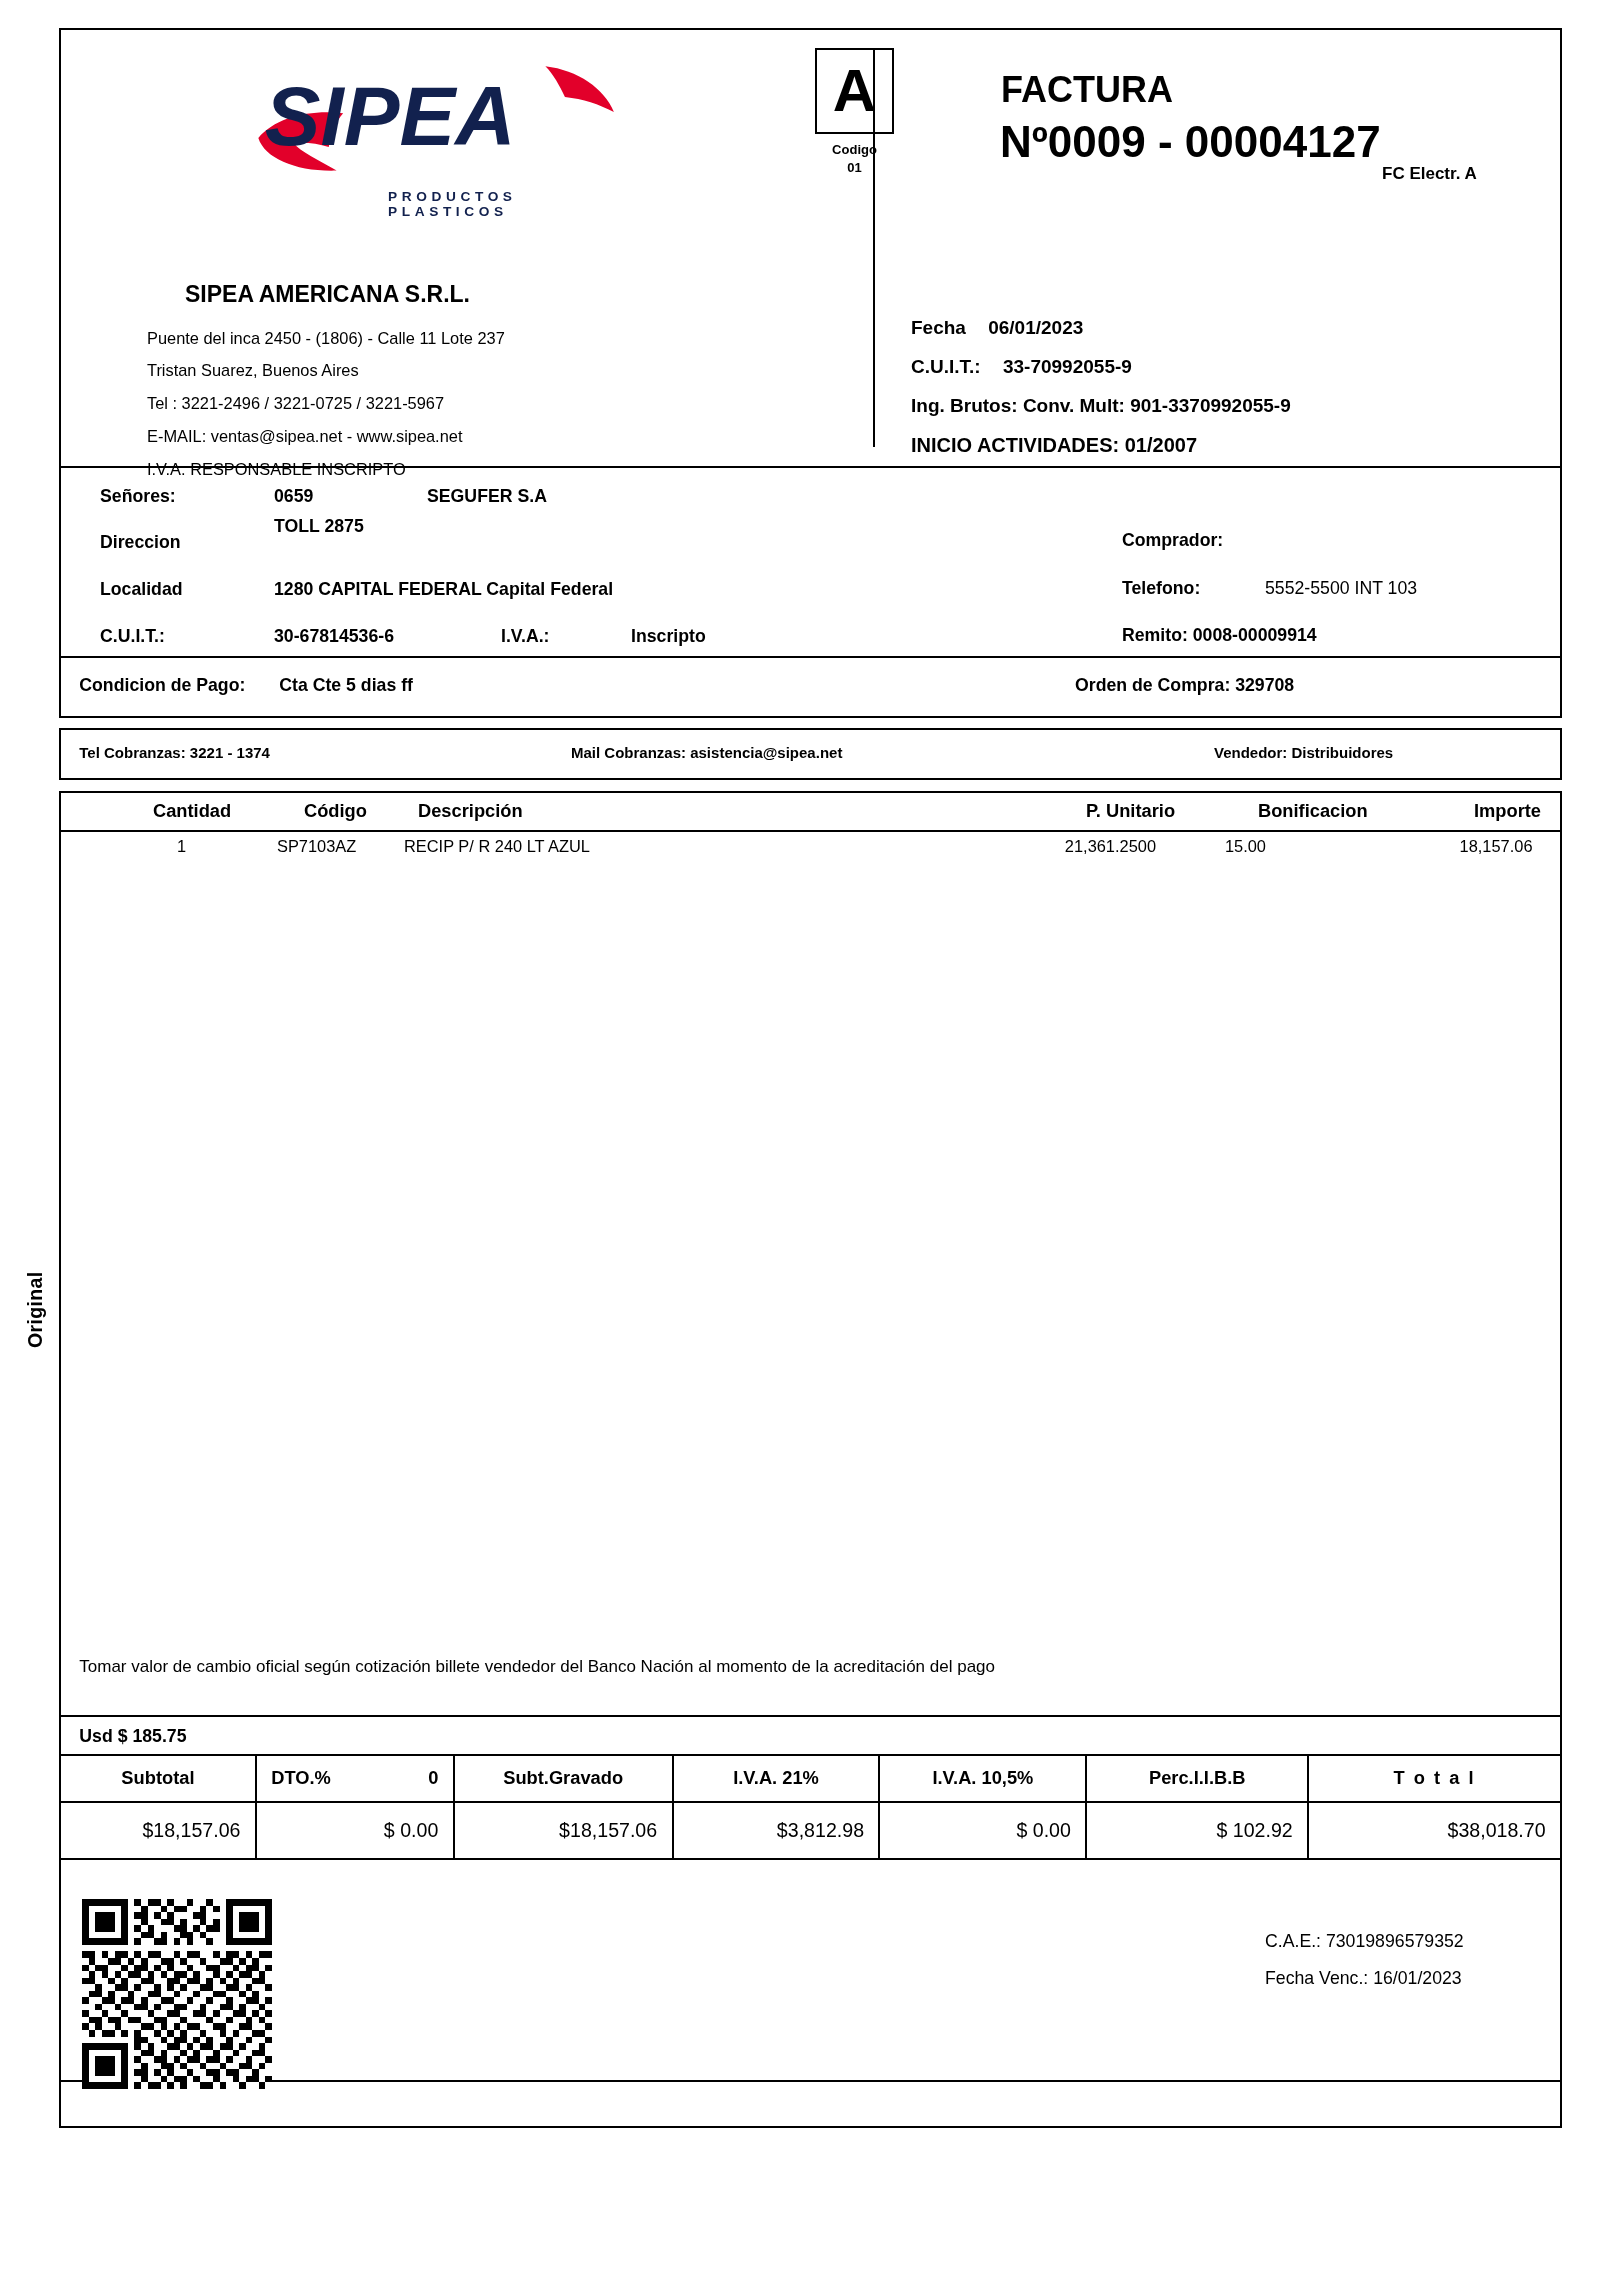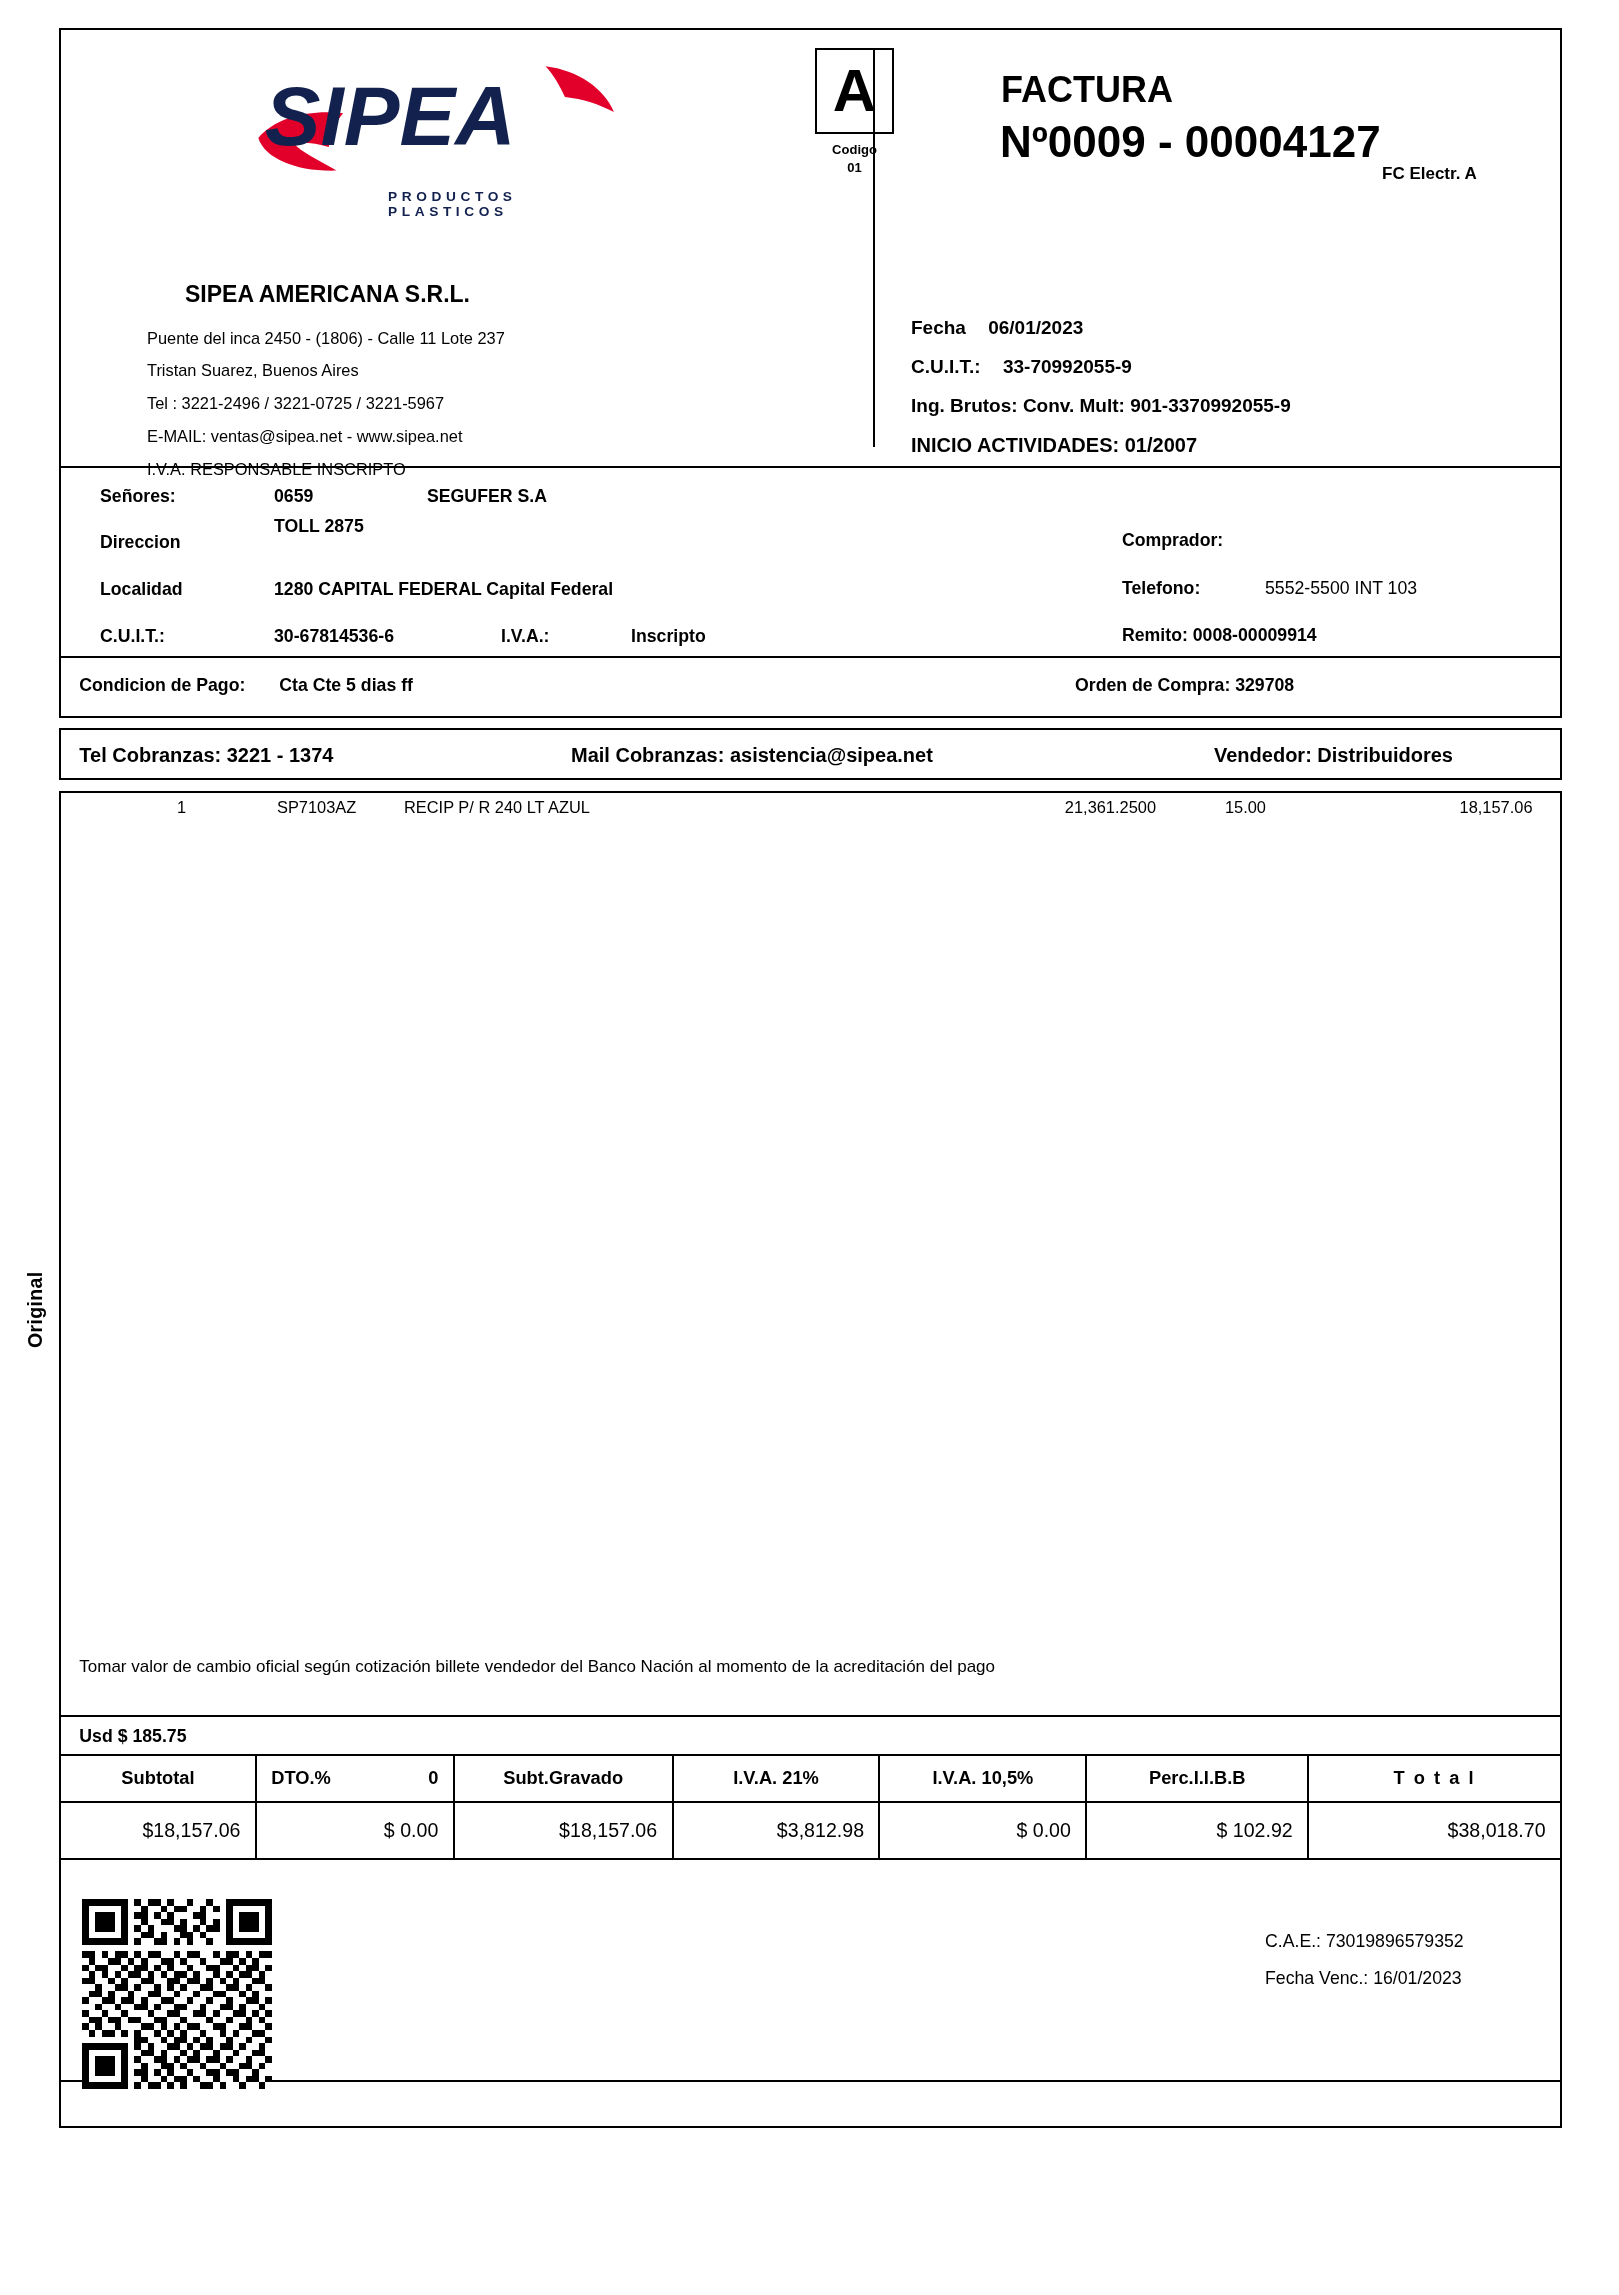--- a/index.html
+++ b/index.html
@@ -188,21 +188,21 @@
 
   .spacer-gap { height: 10.5px; }
 
   
   .cobranzas {
     position: relative;
     height: 52px;
     border: 2px solid #000;
     box-sizing: border-box;
   }
-  .cob { position: absolute; top: 14.4px; font-size: 20px; font-weight: bold; white-space: nowrap; }
+  .cob { position: absolute; top: 14.4px; font-size: 15px; font-weight: bold; white-space: nowrap; }
   .cob1 { left: 18.3px; }
   .cob2 { left: 510px; }
   .cob3 { left: 1153px; }
 
   
   .items {
     position: relative;
     margin-top: 10.5px;
     border: 2px solid #000;
     box-sizing: border-box;
@@ -415,20 +415,28 @@
 
     <div class="spacer-gap"></div>
 
     <div class="cobranzas">
       <div class="cob cob1">Tel Cobranzas: 3221 - 1374</div>
       <div class="cob cob2">Mail Cobranzas: asistencia@sipea.net</div>
       <div class="cob cob3">Vendedor: Distribuidores</div>
     </div>
 
     <div class="items">
+      <div class="items-head">
+        <div class="ih ih-cant">Cantidad</div>
+        <div class="ih ih-cod">Código</div>
+        <div class="ih ih-desc">Descripción</div>
+        <div class="ih ih-pu">P. Unitario</div>
+        <div class="ih ih-bon">Bonificacion</div>
+        <div class="ih ih-imp">Importe</div>
+      </div>
 
       <div class="item-row">
         <div class="ir ir-cant">1</div>
         <div class="ir ir-cod">SP7103AZ</div>
         <div class="ir ir-desc">RECIP P/ R 240 LT AZUL</div>
         <div class="ir ir-pu">21,361.2500</div>
         <div class="ir ir-bon">15.00</div>
         <div class="ir ir-imp">18,157.06</div>
       </div>
 

